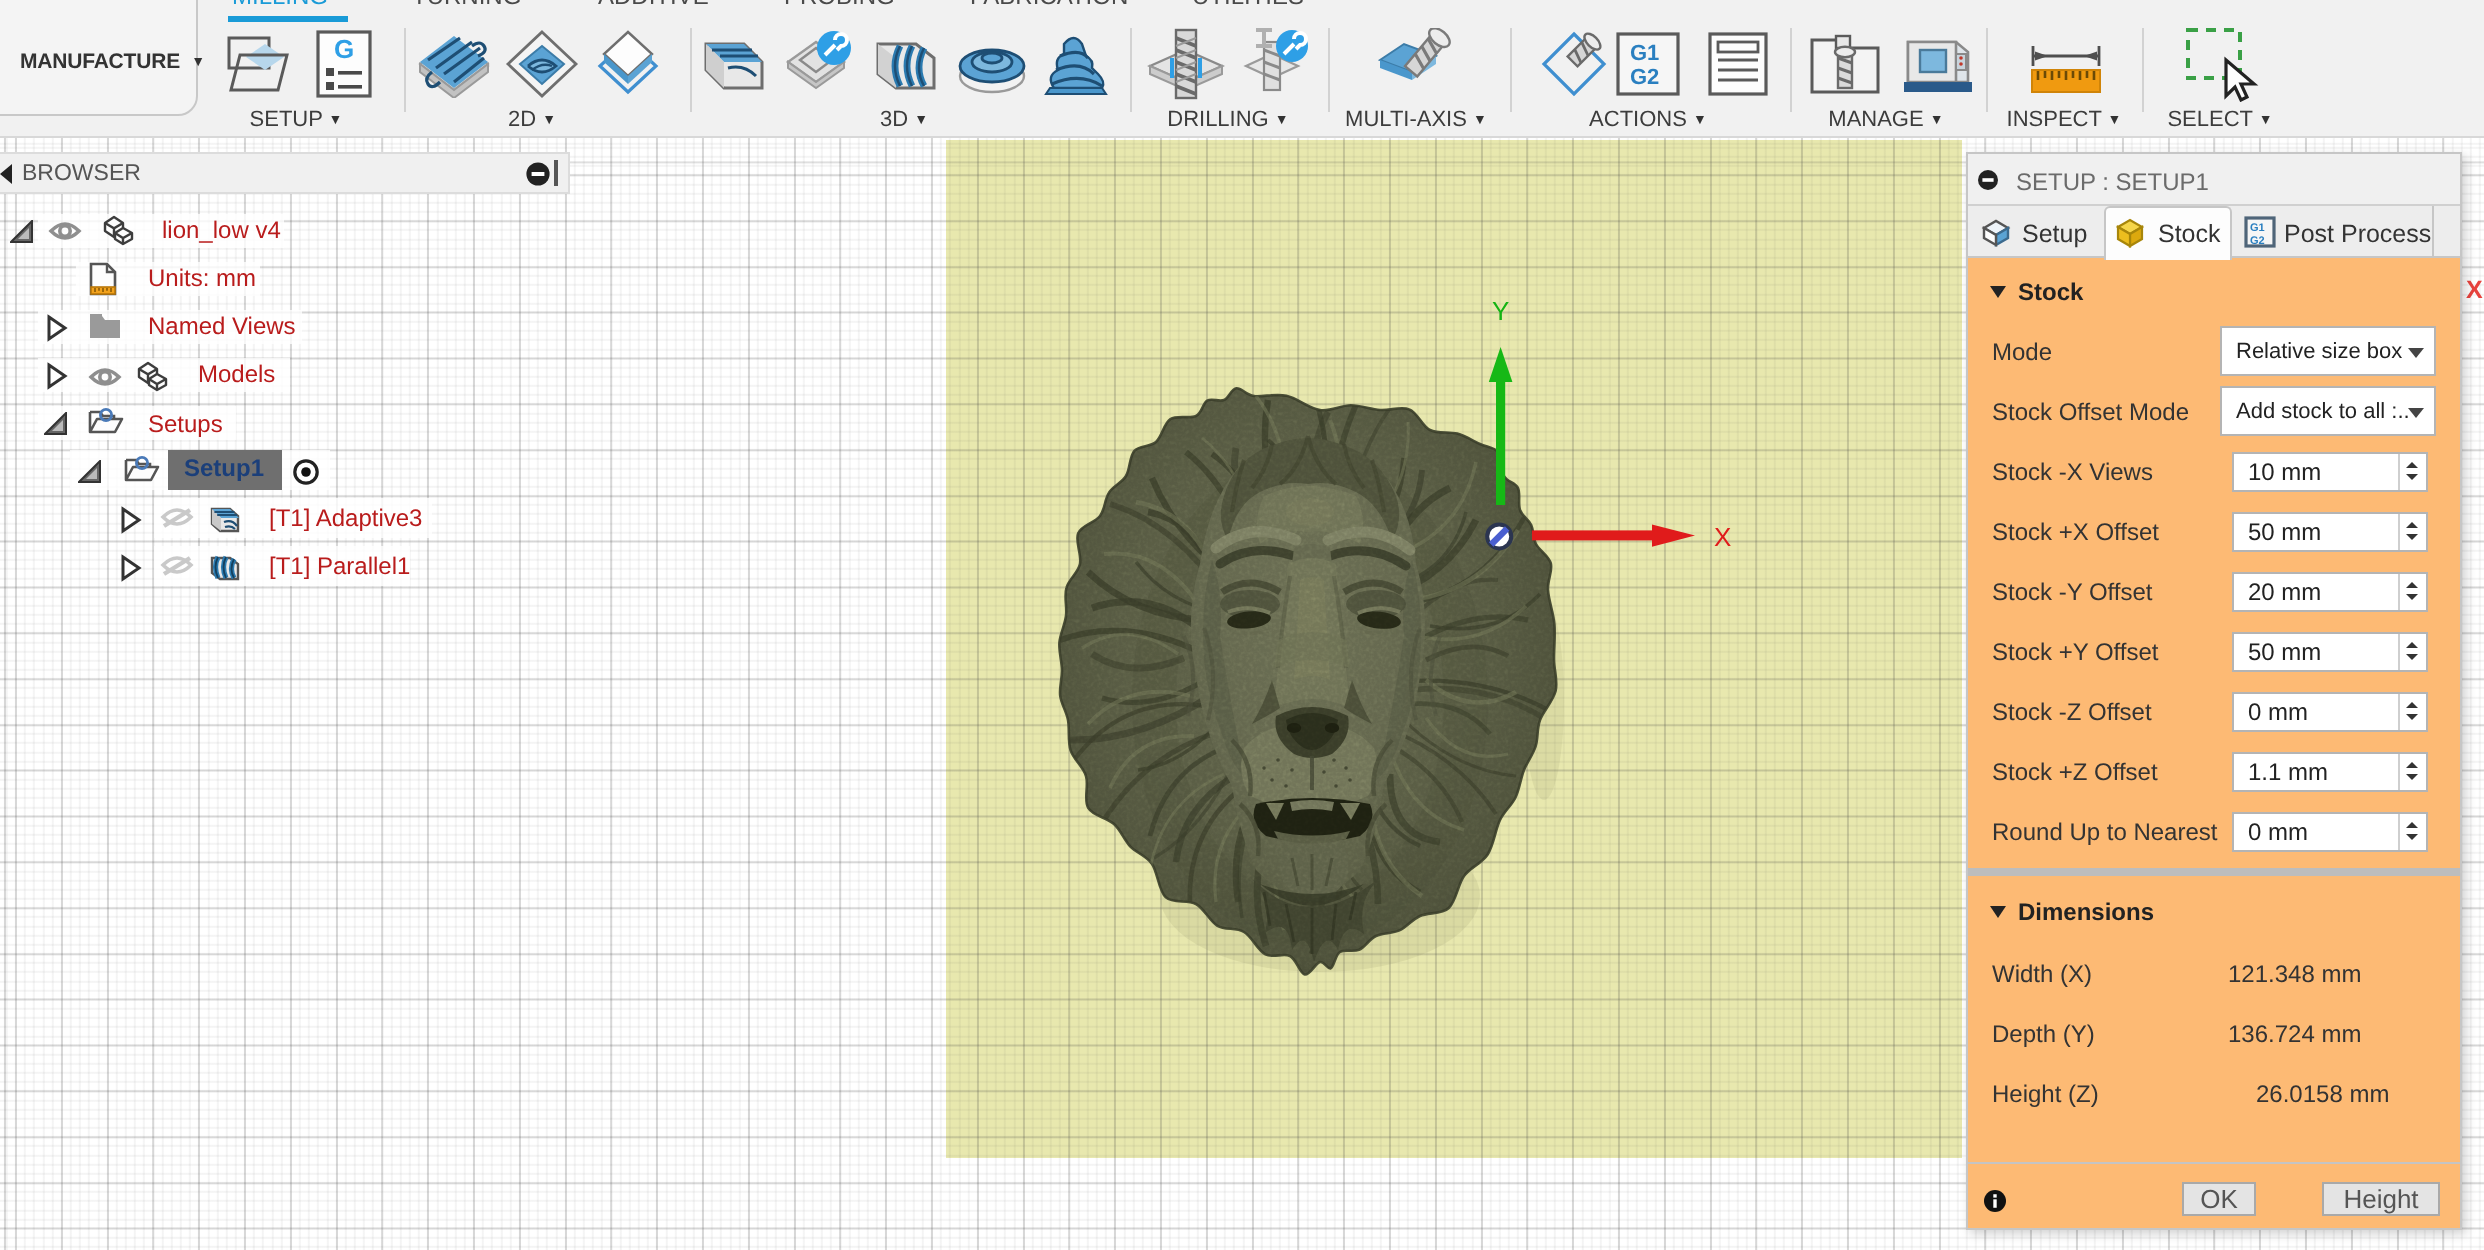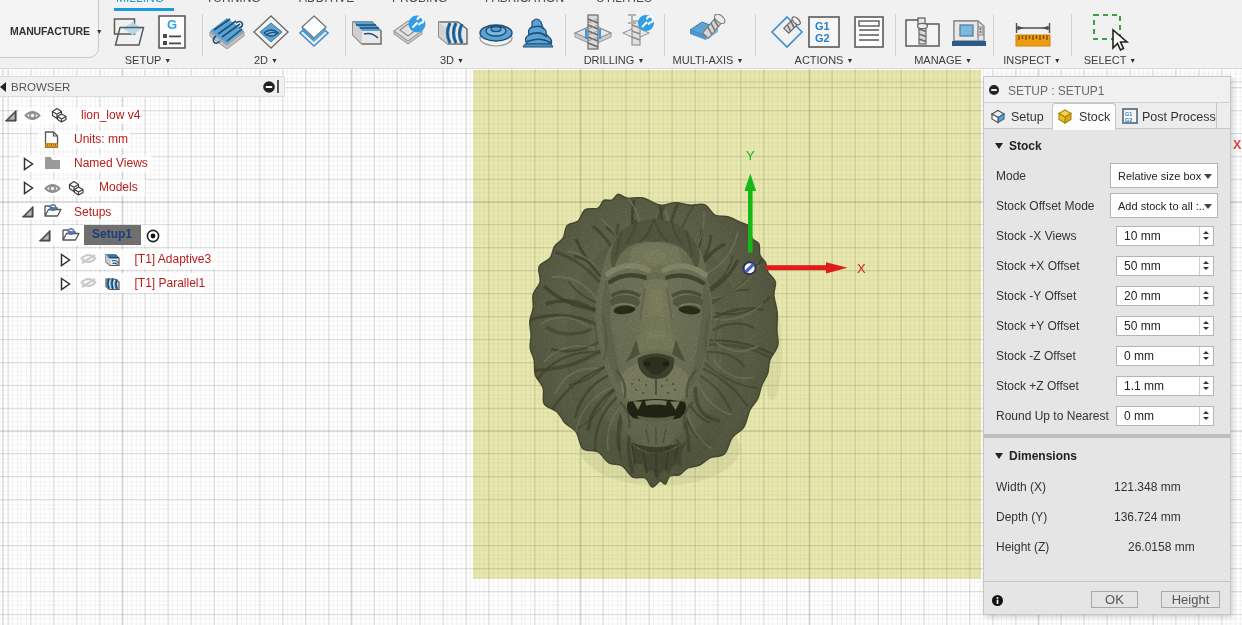--- a/index.html
+++ b/index.html
@@ -29,21 +29,21 @@
   #mfgbtn { position:absolute; left:-12px; top:-12px; width:111px; height:70px; background:#f4f4f4; border:1px solid #c8c8c8; border-radius:10px; }
   #mfgbtn .mtxt { position:absolute; left:21px; top:36px; font-weight:bold; font-size:10.5px; color:#333; letter-spacing:-0.1px; white-space:nowrap; }
   #mfgbtn .mcar { font-size:7px; position:relative; top:-1.5px; }
 
   
   #browserhdr { position:absolute; left:0; top:76px; width:285px; height:21px; background:#f0f0f0; border:1px solid #dcdcdc; border-left:none; }
   .brow { position:absolute; background:rgba(255,255,255,0.78); }
   .btext { position:absolute; font-size:12px; color:#b91c1c; white-space:nowrap; }
 
   
-  #dialog { position:absolute; left:983px; top:76px; width:248px; height:539px; background:#e5e5e5; border:1px solid #c6c6c6; box-shadow:2px 2px 5px rgba(0,0,0,0.18); }
+  #dialog { position:absolute; left:983px; top:76px; width:248px; height:539px; background:#fdba74; border:1px solid #c6c6c6; box-shadow:2px 2px 5px rgba(0,0,0,0.18); }
   .dlabel { position:absolute; font-size:12px; color:#333; white-space:nowrap; }
   .dvalue { position:absolute; font-size:12px; color:#333; white-space:nowrap; }
   .spin { position:absolute; left:132px; width:98px; height:20px; background:#fff; border:1px solid #b4b4b4; }
   .spin .txt { position:absolute; left:7px; top:2.5px; font-size:12px; color:#222; }
   .spin .sdiv { position:absolute; right:13px; top:0; bottom:0; width:1px; background:#cfcfcf; }
   .spin .up, .spin .dn { position:absolute; right:3.8px; width:0; height:0; border-left:3px solid transparent; border-right:3px solid transparent; }
   .spin .up { top:4.5px; border-bottom:3.5px solid #333; }
   .spin .dn { bottom:4.5px; border-top:3.5px solid #333; }
   .drop { position:absolute; left:126px; width:108px; height:25px; background:#fff; border:1px solid #b4b4b4; }
   .drop .txt { position:absolute; left:7px; top:5.5px; font-size:11px; color:#222; white-space:nowrap; }
@@ -662,17 +662,17 @@
 <div class="dlabel" style="left:12px; top:432.5px;">Depth (Y)</div>
 <div class="dvalue" style="left:130px; top:432.5px;">136.724 mm</div>
 <div class="dlabel" style="left:12px; top:462.5px;">Height (Z)</div>
 <div class="dvalue" style="left:130px; top:462.5px;margin-left:14px;">26.0158 mm</div>
 <div class="abs" style="left:0; top:504px; width:246px; height:1px; background:#c4c4c4;"></div>
 <svg class="abs" style="left:8px; top:518px;" width="11" height="11" viewBox="0 0 13 13">
         <circle cx="6.5" cy="6.5" r="6.5" fill="#111"></circle>
         <rect x="5.5" y="2.5" width="2" height="2" fill="#fff"></rect>
         <rect x="5.5" y="5.5" width="2" height="5" fill="#fff"></rect>
       </svg>
-<div class="abs" style="left:107px; top:514px; width:47px; height:17px; background:#e4e4e4; border:1px solid #a9a9a9; font-size:13px; color:#555; text-align:center; line-height:15px;">OK</div>
+<div class="abs" style="left:107px; top:514px; width:37px; height:17px; background:#e4e4e4; border:1px solid #a9a9a9; font-size:13px; color:#555; text-align:center; line-height:15px;">OK</div>
 <div class="abs" style="left:177px; top:514px; width:59px; height:17px; background:#e4e4e4; border:1px solid #a9a9a9; font-size:13px; color:#555; text-align:center; line-height:15px;">Height</div>
     </div>
 
 </div>
 
 </body></html>

